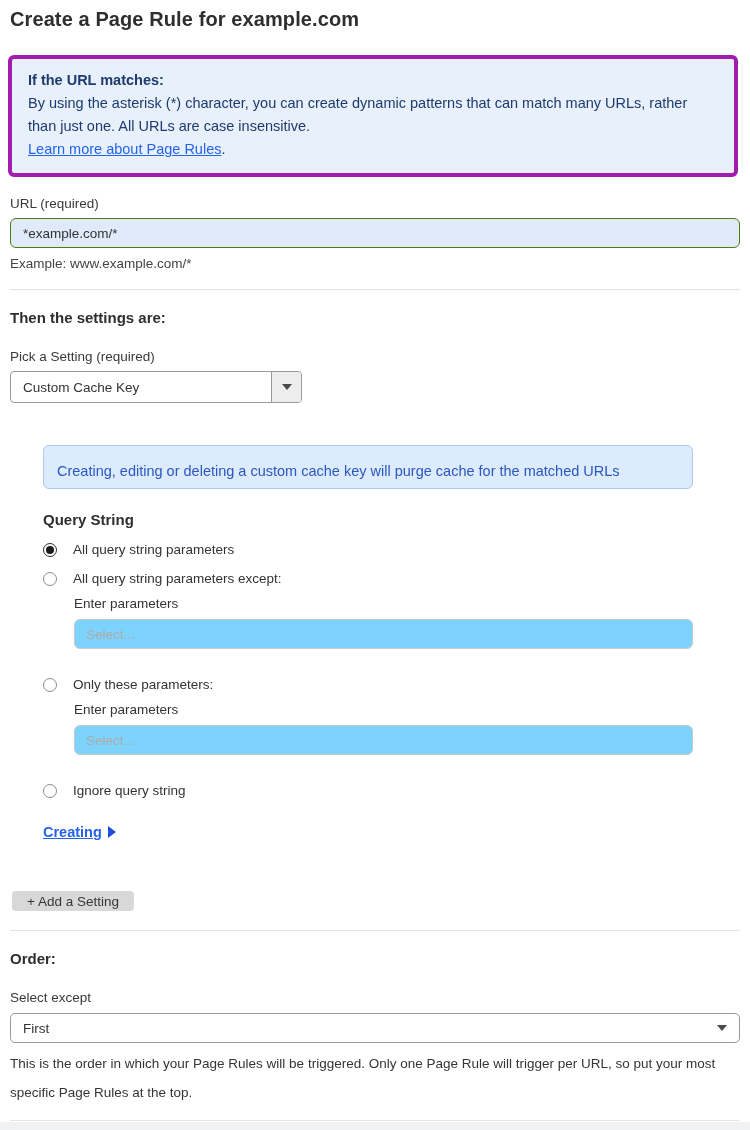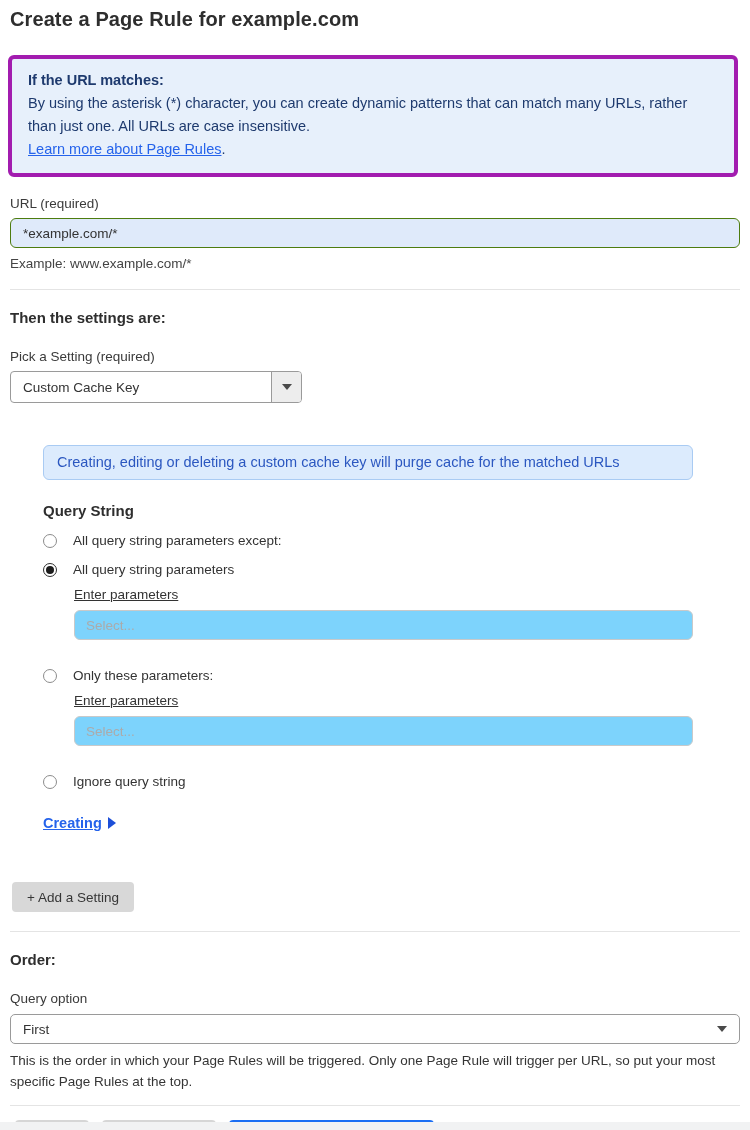--- a/index.html
+++ b/index.html
@@ -103,21 +103,21 @@
     border-right: 5px solid transparent;
     border-top: 6px solid #4a4a4a;
   }
   
   .notice-box {
     margin: 42px 0 0 33px;
     width: 650px;
     background: #dcebfd;
     border: 1px solid #a9cbf3;
     border-radius: 6px;
-    padding: 8px 13px 9px 13px;
+    padding: 17px 13px 9px 13px;
     font-size: 14.5px;
     color: #2b57c0;
   }
   .qs-heading {
     margin: 22px 0 0 33px;
     font-size: 15px;
     font-weight: bold;
     color: #2e2e2e;
   }
   
@@ -141,21 +141,21 @@
   }
   .radio-circle.selected { border-color: #2e2e2e; }
   .radio-circle.selected::after {
     content: "";
     width: 8px; height: 8px;
     border-radius: 50%;
     background: #1c1c1c;
   }
   .radio-label { font-size: 13.5px; color: #333; margin-left: 16px; }
   .sub-block { margin-left: 31px; }
-  .sub-label { font-size: 13.5px; color: #333; margin-top: 10px; text-decoration: underline; }
+  .sub-label { font-size: 13.5px; color: #333; margin-top: 10px; }
   .select-input {
     display: block;
     width: 619px;
     height: 30px;
     margin-top: 8px;
     border: 1px solid #c9c9c9;
     border-radius: 6px;
     padding: 0 11px;
     font-size: 13.5px;
     font-family: inherit;
@@ -184,21 +184,21 @@
     border-left: 8px solid #1d4fd8;
     margin-left: 6px;
   }
   
   .add-setting-btn {
     margin-top: 50px;
     margin-left: 2px;
     background: #d8d8d8;
     border: none;
     border-radius: 4px;
-    height: 30px;
+    height: 20px;
     padding: 0 15px;
     font-size: 13.5px;
     font-family: inherit;
     color: #363636;
     cursor: pointer;
   }
   
   .order-select {
     margin-top: 8px;
     width: 730px;
@@ -210,21 +210,21 @@
     align-items: center;
     justify-content: space-between;
     padding: 13px 12px;
     font-size: 13.5px;
     color: #333;
     cursor: pointer;
   }
   .order-help {
     margin-top: 6px;
     font-size: 13.5px;
-    line-height: 21px;
+    line-height: 29px;
     color: #353535;
     width: 724px;
   }
   
   .footer-row {
     margin-top: 14px;
     margin-left: 5px;
     display: flex;
     align-items: center;
     gap: 13px;
@@ -269,27 +269,27 @@
     </div>
   </div>
 
   <div class="notice-box">Creating, editing or deleting a custom cache key will purge cache for the matched URLs</div>
 
   <div class="qs-heading">Query String</div>
 
   <div class="radio-group">
 
     <div class="radio-row">
+      <span class="radio-circle selected"></span>
+      <span class="radio-label">All query string parameters</span>
+    </div>
+
+    <div class="radio-row">
       <span class="radio-circle"></span>
       <span class="radio-label">All query string parameters except:</span>
-    </div>
-
-    <div class="radio-row">
-      <span class="radio-circle selected"></span>
-      <span class="radio-label">All query string parameters</span>
     </div>
     <div class="sub-block">
       <div class="sub-label">Enter parameters</div>
       <input class="select-input" type="text" placeholder="Select..." style="">
       <div class="spacer-after-input"></div>
     </div>
 
     <div class="radio-row">
       <span class="radio-circle"></span>
       <span class="radio-label">Only these parameters:</span>
@@ -313,21 +313,21 @@
   </div>
 
   <div>
     <button class="add-setting-btn">+ Add a Setting</button>
   </div>
 
   <hr class="divider" style="margin-top:19px;">
 
   <div class="section-heading">Order:</div>
 
-  <div class="field-label" style="margin-top:23px;">Query option</div>
+  <div class="field-label" style="margin-top:23px;">Select except</div>
   <div class="order-select">
     <span>First</span>
     <span class="tri-down"></span>
   </div>
   <div class="order-help">This is the order in which your Page Rules will be triggered. Only one Page Rule will trigger per URL, so put your most specific Page Rules at the top.</div>
 
   <hr class="divider" style="margin-top:13px;">
 
   <div class="footer-row">
     <button class="btn btn-gray">Cancel</button>

